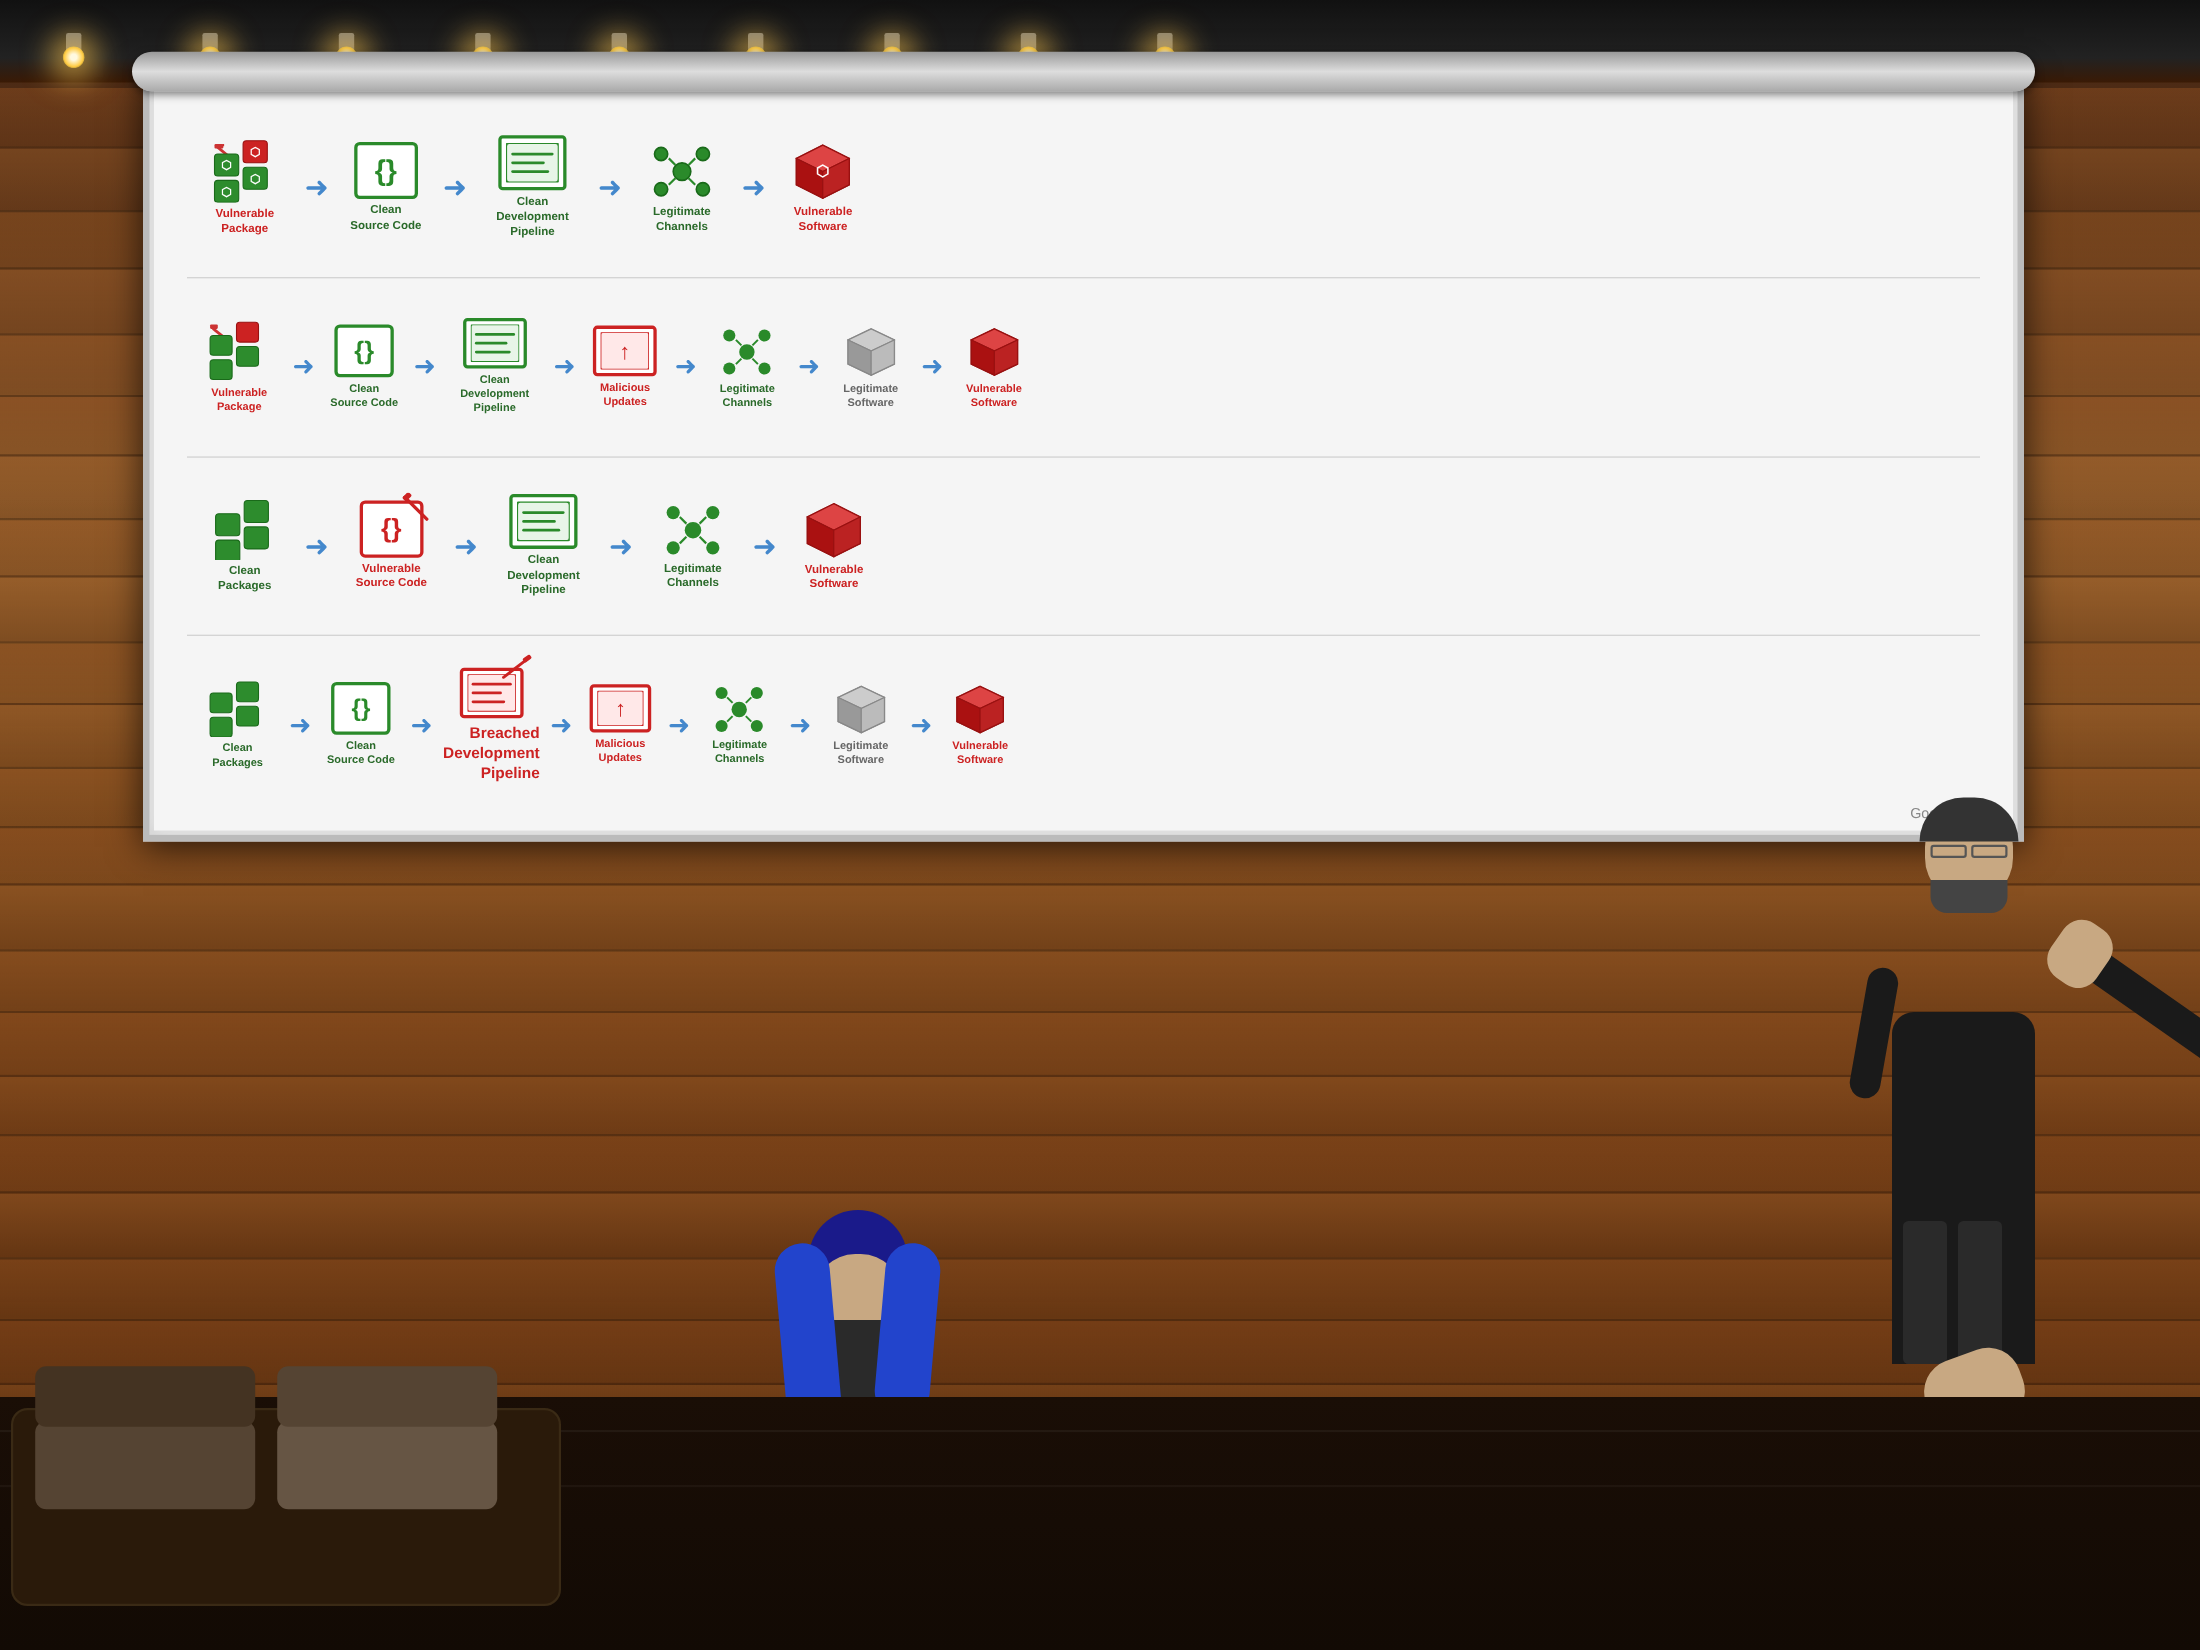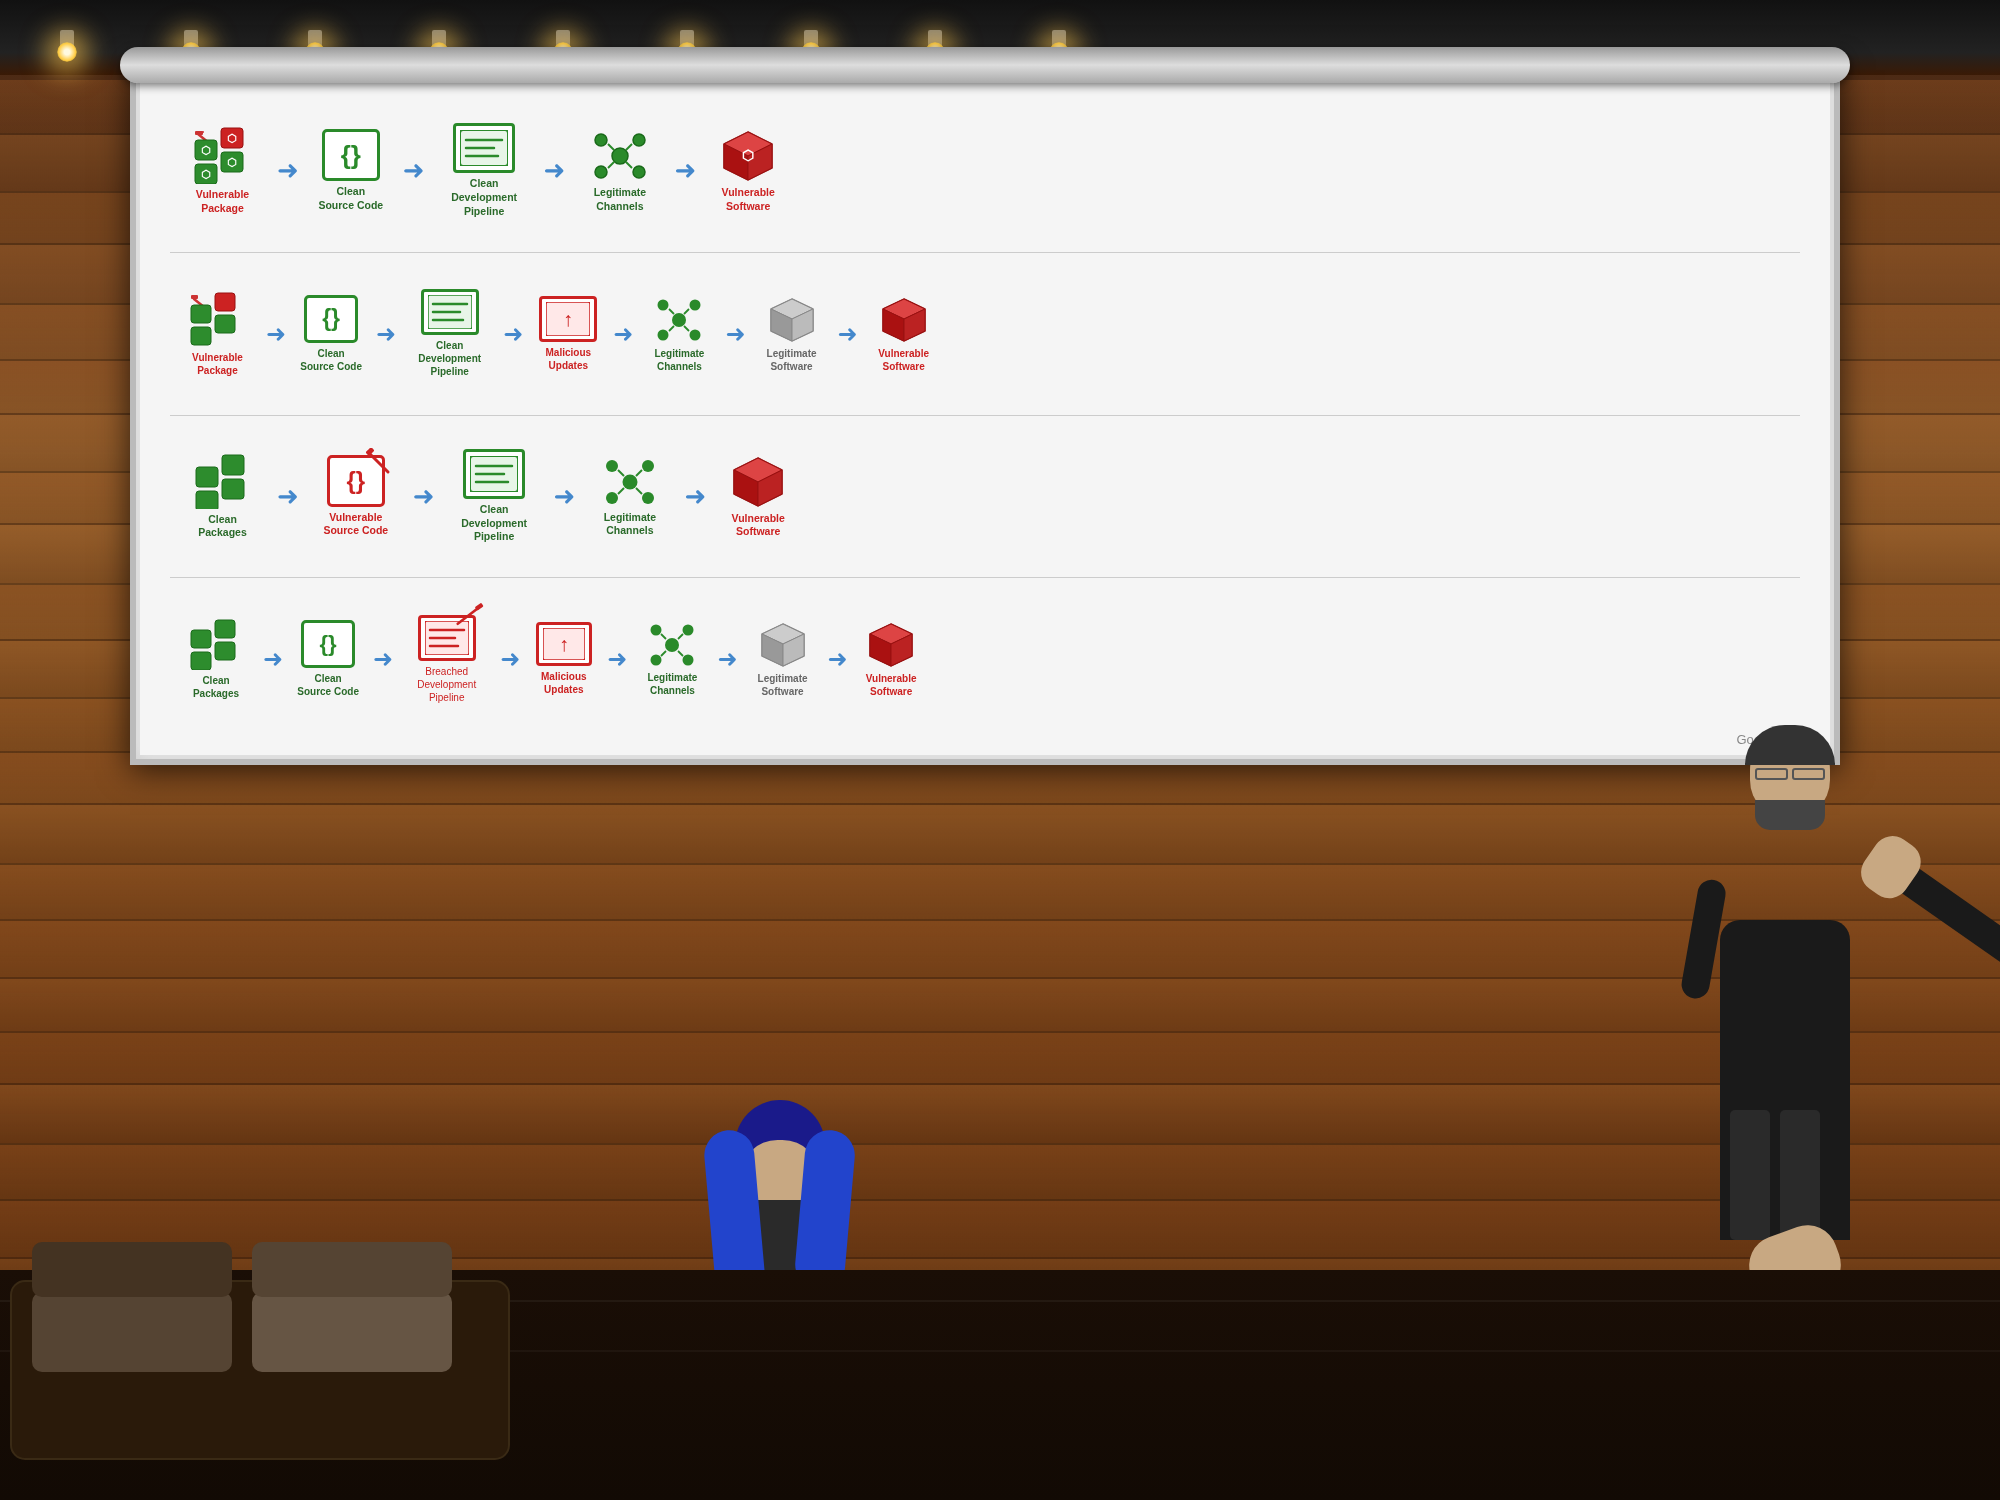--- a/index.html
+++ b/index.html
@@ -391,21 +391,21 @@
                   <line x1="5" y1="17" x2="30" y2="17" stroke="#cc2222" stroke-width="2.5" stroke-linecap="round"></line>
                   <line x1="5" y1="25" x2="33" y2="25" stroke="#cc2222" stroke-width="2.5" stroke-linecap="round"></line>
                 </svg>
               </div>
 
               <svg style="position:absolute;top:-12px;right:-8px;width:28px;height:24px;" viewBox="0 0 32 24">
                 <line x1="2" y1="22" x2="28" y2="2" stroke="#cc2222" stroke-width="3" stroke-linecap="round"></line>
                 <rect x="22" y="0" width="9" height="5" rx="1.5" fill="#cc2222" transform="rotate(-35 26.5 2.5)"></rect>
               </svg>
             </div>
-            <div style="font-size:10px;font-weight:normal;color:#cc2222;margin-top:4px;line-height:1.3;">Breached<br>Development<br>Pipeline</div>
+            <div style="font-size:14px;font-weight:bold;color:#cc2222;margin-top:4px;line-height:1.3;text-align:right;">Breached<br>Development<br>Pipeline</div>
           </div>
 
           <div style="color:#4488cc;font-size:24px;margin:0 1px;flex-shrink:0;">➜</div>
 
           <div style="display:flex;flex-direction:column;align-items:center;text-align:center;min-width:85px;">
             <div style="width:56px;height:44px;border:3px solid #cc2222;border-radius:4px;background:white;display:flex;align-items:center;justify-content:center;">
               <svg width="42" height="32" viewBox="0 0 42 32">
                 <rect x="0" y="0" width="42" height="32" rx="2" fill="#ffe8e8" stroke="#cc2222" stroke-width="1.5"></rect>
                 <text x="21" y="23" text-anchor="middle" fill="#cc2222" font-size="20" font-weight="bold">↑</text>
               </svg>

